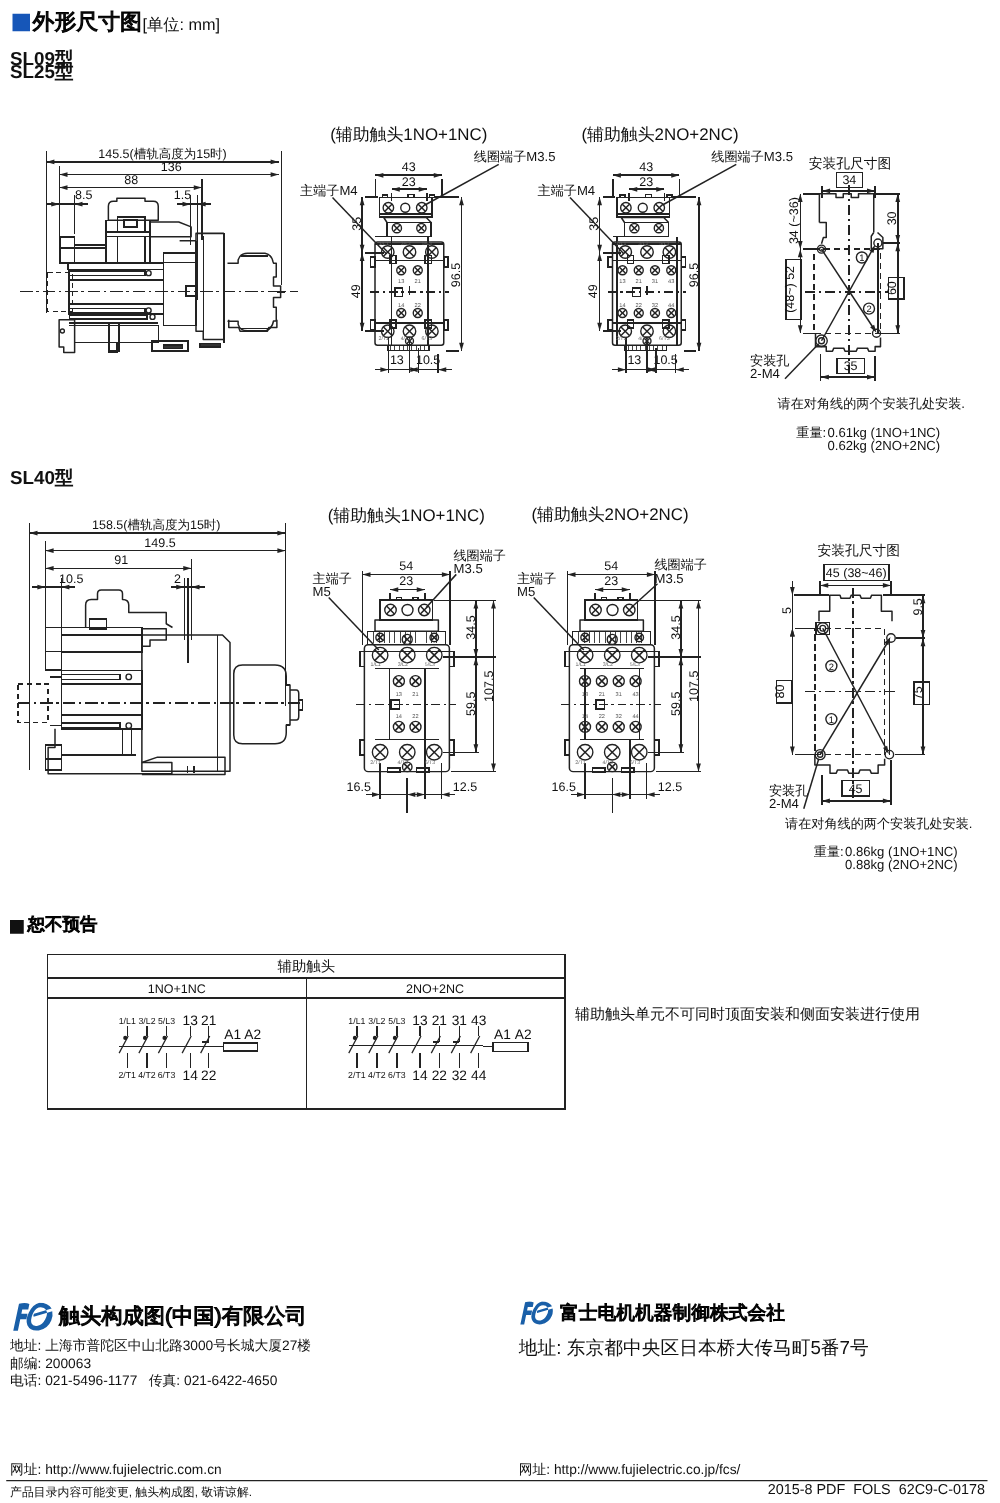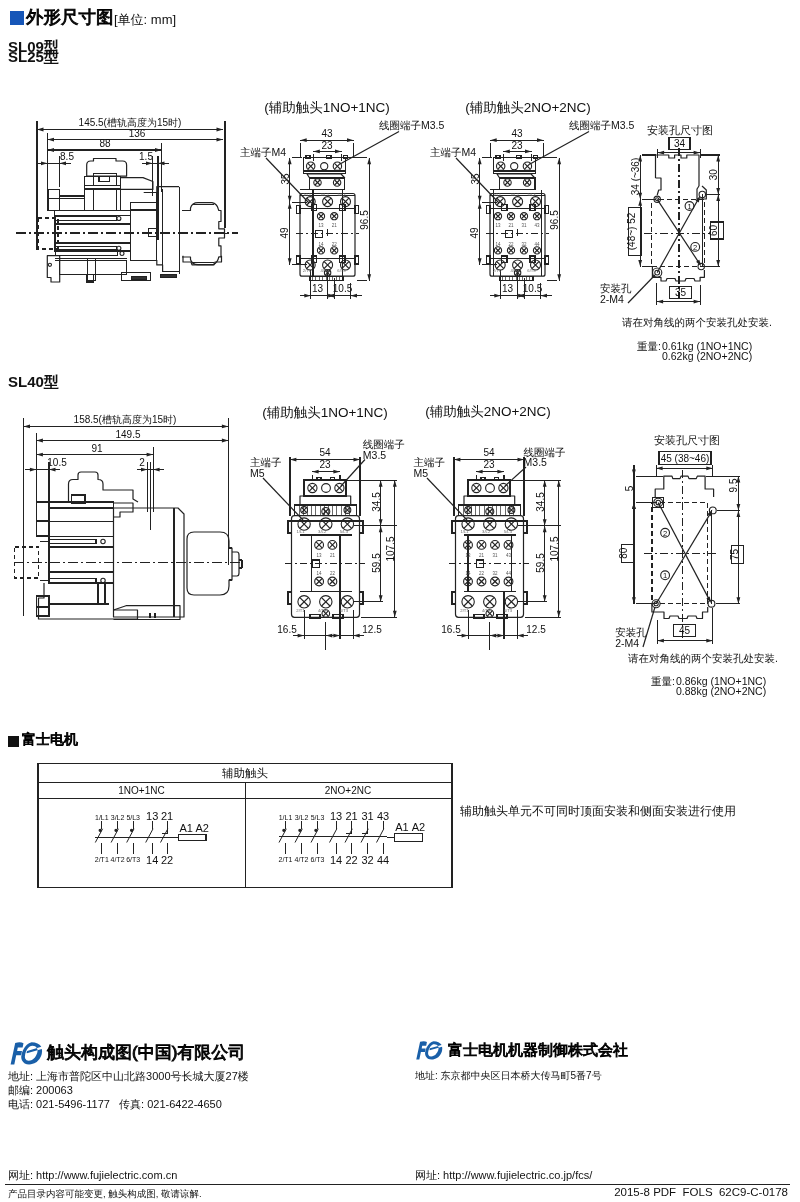--- a/index.html
+++ b/index.html
@@ -973,32 +973,32 @@
 <div class="abs cjkb" style="left:26px;top:5px;font-size:17.5px">外形尺寸图</div>
 <div class="abs" style="left:114px;top:11px;font-size:13px">[单位: mm]</div>
 <div class="abs b" style="left:8px;top:38px;font-size:15px">SL09型</div>
 <div class="abs b" style="left:8px;top:48px;font-size:15px">SL25型</div>
 <div class="abs b" style="left:8px;top:373px;font-size:15px">SL40型</div>
 <div class="abs" style="left:327px;top:99px;font-size:13.5px;transform:translateX(-50%)">(辅助触头1NO+1NC)</div>
 <div class="abs" style="left:528px;top:99px;font-size:13.5px;transform:translateX(-50%)">(辅助触头2NO+2NC)</div>
 <div class="abs" style="left:325px;top:404px;font-size:13.5px;transform:translateX(-50%)">(辅助触头1NO+1NC)</div>
 <div class="abs" style="left:488px;top:403px;font-size:13.5px;transform:translateX(-50%)">(辅助触头2NO+2NC)</div>
 <div class="abs" style="left:8px;top:736px;width:11px;height:11px;background:#111"></div>
-<div class="abs cjkb" style="left:22px;top:731px;font-size:14px">富士电机</div>
+<div class="abs cjkb" style="left:22px;top:731px;font-size:14px">恕不预告</div>
 <div class="abs" style="left:460px;top:803px;font-size:12px">辅助触头单元不可同时顶面安装和侧面安装进行使用</div>
 <svg style="position:absolute;left:8px;top:1042px" width="36" height="23" viewBox="0 0 36 23">
 <path d="M2.6,22.5 L7.2,0.9 Q12.5,-0.4 15.5,1.2 L14.6,5.6 L9.8,5.6 L9.1,9.0 L14.0,9.0 L13.1,13.3 L8.2,13.3 L6.3,22.5 Z" fill="#195fa8"></path>
 <path d="M23.5,0.2 Q30.5,0.2 33.3,4.8 L19.2,8.9 Q18.3,10.2 18.9,11.3 L33.8,7.0 Q34.6,10.4 33.0,14.3 Q30.3,20.9 23.0,22.3 Q16.4,23.2 13.9,18.2 Q12.1,13.7 15.1,8.0 Q18.4,1.3 23.5,0.2 Z M22.9,4.0 Q19.8,5.2 18.0,9.6 Q16.2,14.2 17.3,16.8 Q18.4,19.3 22.2,18.6 Q25.9,17.8 28.1,13.6 Q30.2,9.6 29.3,6.9 L28.9,6.0 Q27.2,3.2 22.9,4.0 Z" fill="#195fa8"></path>
 </svg>
 <div class="abs cjkb" style="left:47px;top:1041px;font-size:17px">触头构成图(中国)有限公司</div>
 <svg style="position:absolute;left:414px;top:1041px" width="30" height="19" viewBox="0 0 36 23">
 <path d="M2.6,22.5 L7.2,0.9 Q12.5,-0.4 15.5,1.2 L14.6,5.6 L9.8,5.6 L9.1,9.0 L14.0,9.0 L13.1,13.3 L8.2,13.3 L6.3,22.5 Z" fill="#195fa8"></path>
 <path d="M23.5,0.2 Q30.5,0.2 33.3,4.8 L19.2,8.9 Q18.3,10.2 18.9,11.3 L33.8,7.0 Q34.6,10.4 33.0,14.3 Q30.3,20.9 23.0,22.3 Q16.4,23.2 13.9,18.2 Q12.1,13.7 15.1,8.0 Q18.4,1.3 23.5,0.2 Z M22.9,4.0 Q19.8,5.2 18.0,9.6 Q16.2,14.2 17.3,16.8 Q18.4,19.3 22.2,18.6 Q25.9,17.8 28.1,13.6 Q30.2,9.6 29.3,6.9 L28.9,6.0 Q27.2,3.2 22.9,4.0 Z" fill="#195fa8"></path>
 </svg>
 <div class="abs cjkb" style="left:448px;top:1041px;font-size:15px">富士电机机器制御株式会社</div>
 <div class="abs" style="left:8px;top:1069px;font-size:11px">地址: 上海市普陀区中山北路3000号长城大厦27楼</div>
 <div class="abs" style="left:8px;top:1083px;font-size:11px">邮编: 200063</div>
 <div class="abs" style="left:8px;top:1097px;font-size:11px">电话: 021-5496-1177&nbsp;&nbsp;&nbsp;传真: 021-6422-4650</div>
-<div class="abs" style="left:415px;top:1069px;font-size:10px">地址: 东京都中央区日本桥大传马町5番7号</div>
+<div class="abs" style="left:415px;top:1069px;font-size:15px">地址: 东京都中央区日本桥大传马町5番7号</div>
 <div class="abs" style="left:8px;top:1168px;font-size:11px">网址: http://www.fujielectric.com.cn</div>
 <div class="abs" style="left:415px;top:1168px;font-size:11px">网址: http://www.fujielectric.co.jp/fcs/</div>
 <div class="abs" style="left:5px;top:1183.5px;width:785px;height:1.6px;background:#222"></div>
 <div class="abs" style="left:8px;top:1188px;font-size:9.5px">产品目录内容可能变更, 触头构成图, 敬请谅解.</div>
 <div class="abs" style="left:788px;top:1186px;font-size:11.5px;transform:translateX(-100%)">2015-8 PDF&nbsp;&nbsp;FOLS&nbsp;&nbsp;62C9-C-0178</div>
 </body></html>

